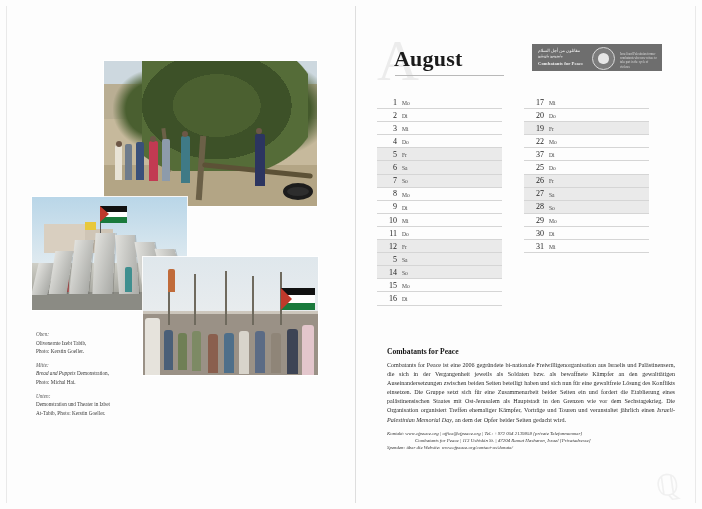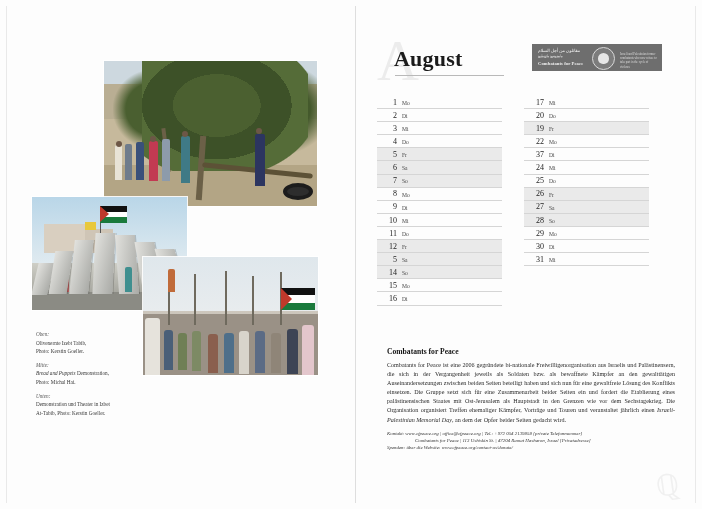--- a/index.html
+++ b/index.html
@@ -326,24 +326,20 @@
           </div>
           <div class="day">
             <span class="num">22</span>
             <span class="dow">Mo</span>
           </div>
           <div class="day">
             <span class="num">37</span>
             <span class="dow">Di</span>
           </div>
           <div class="day">
-            <span class="num">24</span>
-            <span class="dow">Mi</span>
-          </div>
-          <div class="day">
             <span class="num">25</span>
             <span class="dow">Do</span>
           </div>
           <div class="day weekend">
             <span class="num">26</span>
             <span class="dow">Fr</span>
           </div>
           <div class="day weekend">
             <span class="num">27</span>
             <span class="dow">Sa</span>

